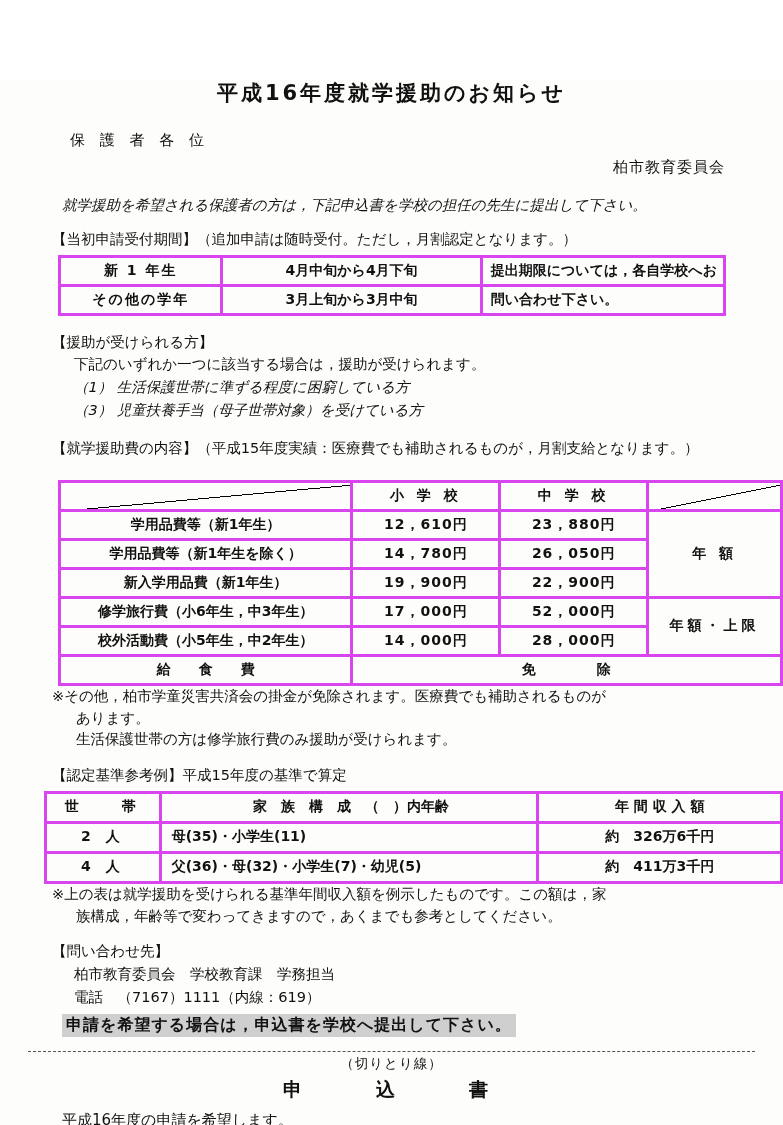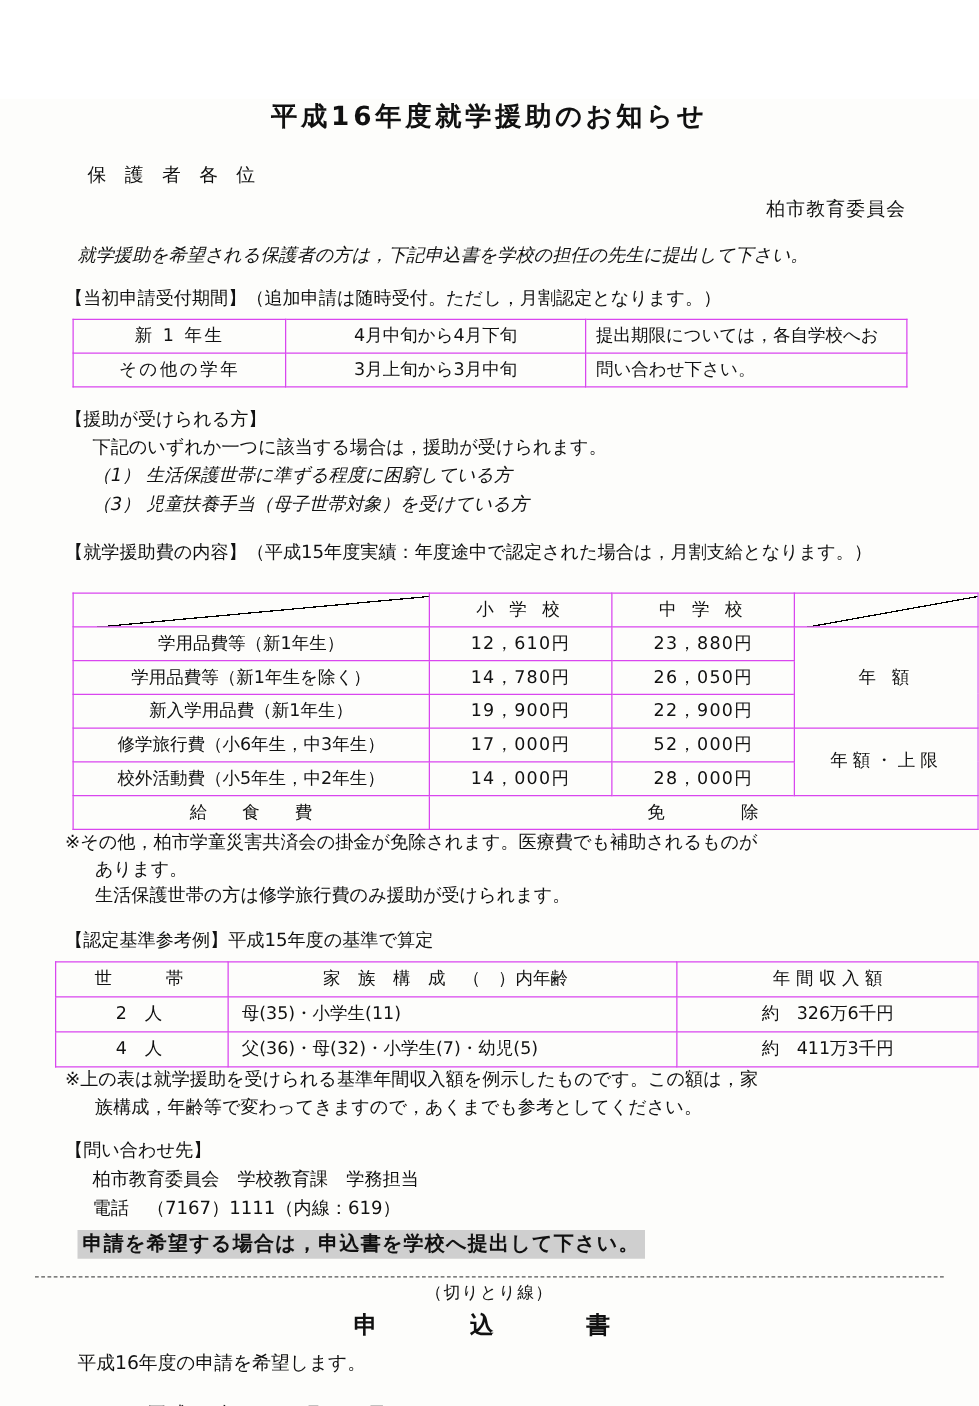--- a/index.html
+++ b/index.html
@@ -66,23 +66,23 @@
     margin-left: 74px;
     font-size: 14.5px;
     line-height: 1.6;
     font-style: italic;
   }
   table {
     border-collapse: collapse;
     font-size: 14px;
   }
   table td, table th {
-    border: 1px solid #d946ef;
-    padding: 2px 22px;
-    font-weight: normal;
+    border: 3px solid #d946ef;
+    padding: 2px 6px;
+    font-weight: bold;
     white-space: nowrap;
   }
   .tbl-period {
     margin-left: 58px;
     margin-top: 4px;
     width: 668px;
   }
   .tbl-period td {
     height: 22px;
   }
@@ -218,21 +218,21 @@
         <td class="c3">問い合わせ下さい。</td>
       </tr>
     </tbody>
   </table>
 
   <div class="section-head" style="margin-top:16px;">【援助が受けられる方】</div>
   <div class="indent1">下記のいずれか一つに該当する場合は，援助が受けられます。</div>
   <div class="indent2">（1） 生活保護世帯に準ずる程度に困窮している方</div>
   <div class="indent2">（3） 児童扶養手当（母子世帯対象）を受けている方</div>
 
-  <div class="section-head" style="margin-top:16px;">【就学援助費の内容】（平成15年度実績：年度途中で認定された場合は，月割支給となります。）</div>
+  <div class="section-head" style="margin-top:16px;">【就学援助費の内容】（平成15年度実績：医療費でも補助されるものが，月割支給となります。）</div>
 
   <table class="tbl-amount">
     <tbody>
       <tr>
         <td class="lbl diag">&nbsp;</td>
         <td class="num head">小 学 校</td>
         <td class="num head">中 学 校</td>
         <td class="side diag">&nbsp;</td>
       </tr>
       <tr>

